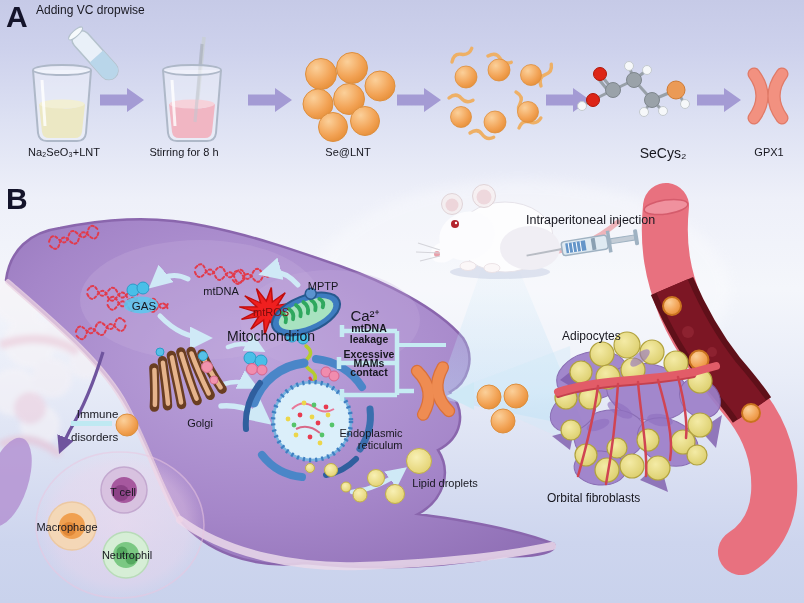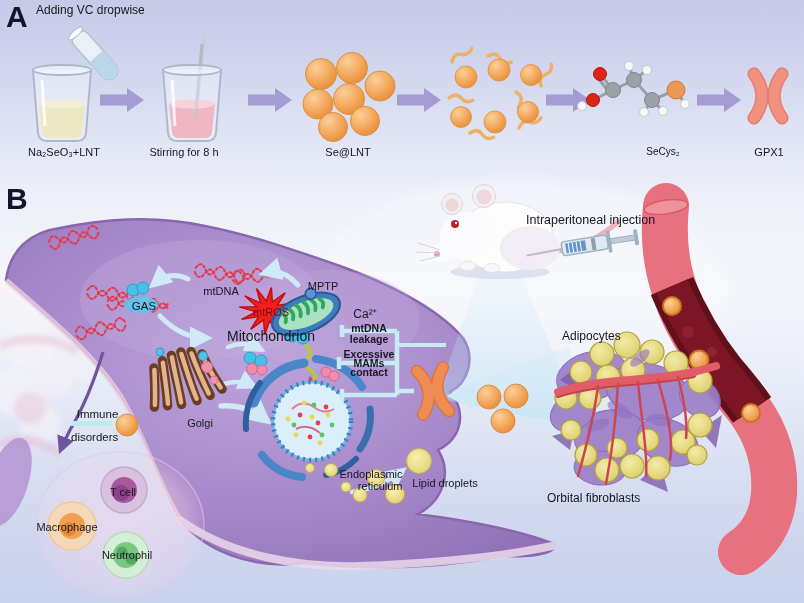--- a/index.html
+++ b/index.html
@@ -494,40 +494,40 @@
           <circle cx="131" cy="559" r="5.5" fill="#55a860"></circle>
     </g>
   </g>
 </svg>
 
 <div class="lbl panel-letter" style="left:6px;top:0px;">A</div>
 <div class="lbl" style="left:36px;top:4px;font-size:12px;">Adding VC dropwise</div>
 <div class="lbl ctr" style="left:64px;top:146px;font-size:11px;">Na₂SeO₃+LNT</div>
 <div class="lbl ctr" style="left:184px;top:146px;font-size:11px;">Stirring for 8 h</div>
 <div class="lbl ctr" style="left:348px;top:146px;font-size:11px;">Se@LNT</div>
-<div class="lbl ctr" style="left:649px;top:146px;font-size:10px;padding-left:28px;">SeCys₂</div>
+<div class="lbl ctr" style="left:649px;top:146px;font-size:14px;padding-left:28px;">SeCys₂</div>
 <div class="lbl ctr" style="left:769px;top:146px;font-size:11px;">GPX1</div>
 
 <div class="lbl panel-letter" style="left:6px;top:182px;">B</div>
 <div class="lbl" style="left:526px;top:214px;font-size:12.5px;">Intraperitoneal injection</div>
 <div class="lbl ctr" style="left:221px;top:285px;font-size:11px;">mtDNA</div>
 <div class="lbl ctr" style="left:323px;top:280px;font-size:11px;">MPTP</div>
 <div class="lbl ctr" style="left:271px;top:306px;font-size:11px;color:#7a0c0c;">mtROS</div>
-<div class="lbl ctr" style="left:342px;top:308px;font-size:12px;padding-left:46px;">Ca²⁺</div>
+<div class="lbl ctr" style="left:342px;top:308px;font-size:15px;padding-left:46px;">Ca²⁺</div>
 <div class="lbl ctr" style="left:271px;top:329px;font-size:14px;">Mitochondrion</div>
 <div class="lbl ctr" style="left:144px;top:300px;font-size:11.5px;">GAS</div>
 
 <div class="fx" style="left:330px;top:323px;line-height:11px;">mtDNA
 leakage</div>
 <div class="fx" style="left:330px;top:350px;line-height:9px;">Excessive
 MAMs
 contact</div>
 
 <div class="lbl ctr" style="left:200px;top:417px;font-size:11px;">Golgi</div>
-<div class="lbl ctr pre" style="left:371px;top:428px;font-size:11px;line-height:11.5px;margin-top:41px;">Endoplasmic
+<div class="lbl ctr pre" style="left:371px;top:428px;font-size:11px;line-height:11.5px;">Endoplasmic
 reticulum</div>
 <div class="lbl ctr" style="left:445px;top:477px;font-size:11px;">Lipid droplets</div>
 <div class="lbl pre" style="left:71px;top:403px;font-size:11.5px;line-height:23px;">Immune
 disorders</div>
 <div class="lbl ctr" style="left:123px;top:486px;font-size:11px;">T cell</div>
 <div class="lbl ctr" style="left:67px;top:521px;font-size:11px;">Macrophage</div>
 <div class="lbl ctr" style="left:127px;top:549px;font-size:11px;">Neutrophil</div>
 <div class="lbl" style="left:562px;top:330px;font-size:12px;">Adipocytes</div>
 <div class="lbl" style="left:547px;top:492px;font-size:12px;">Orbital fibroblasts</div>
 

